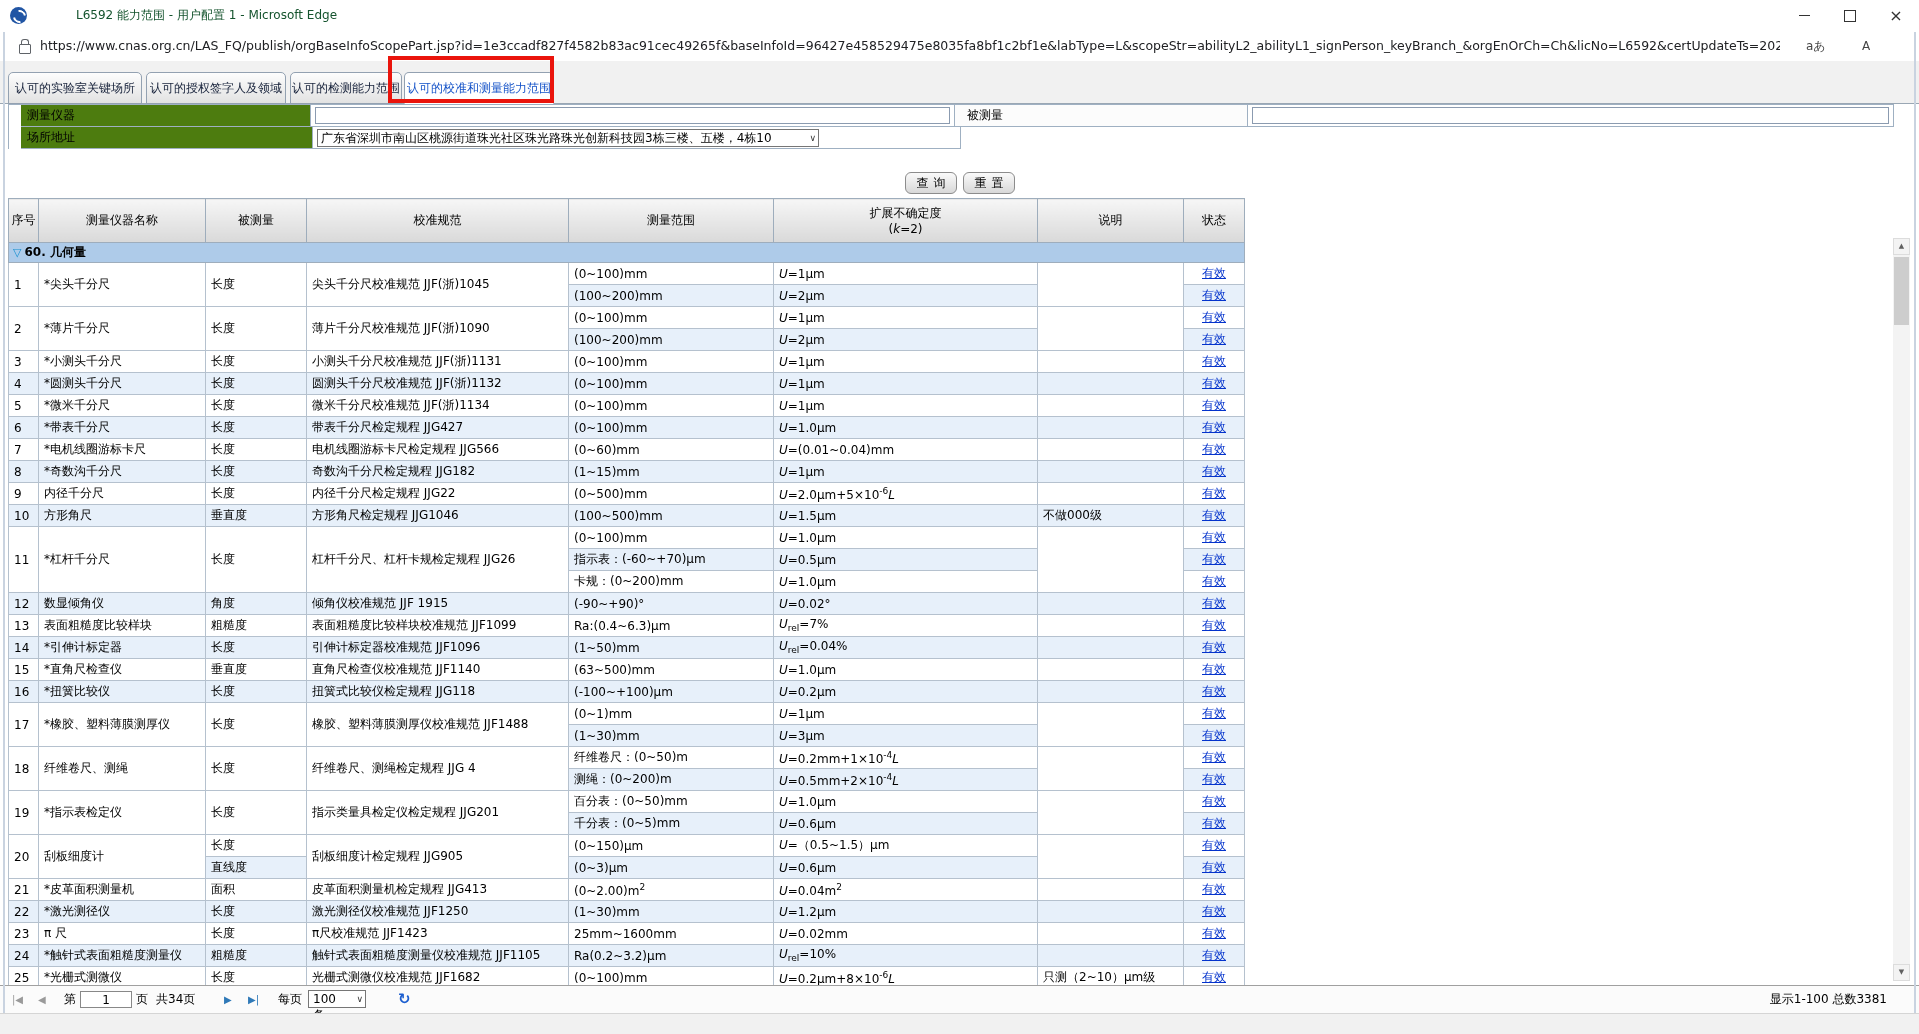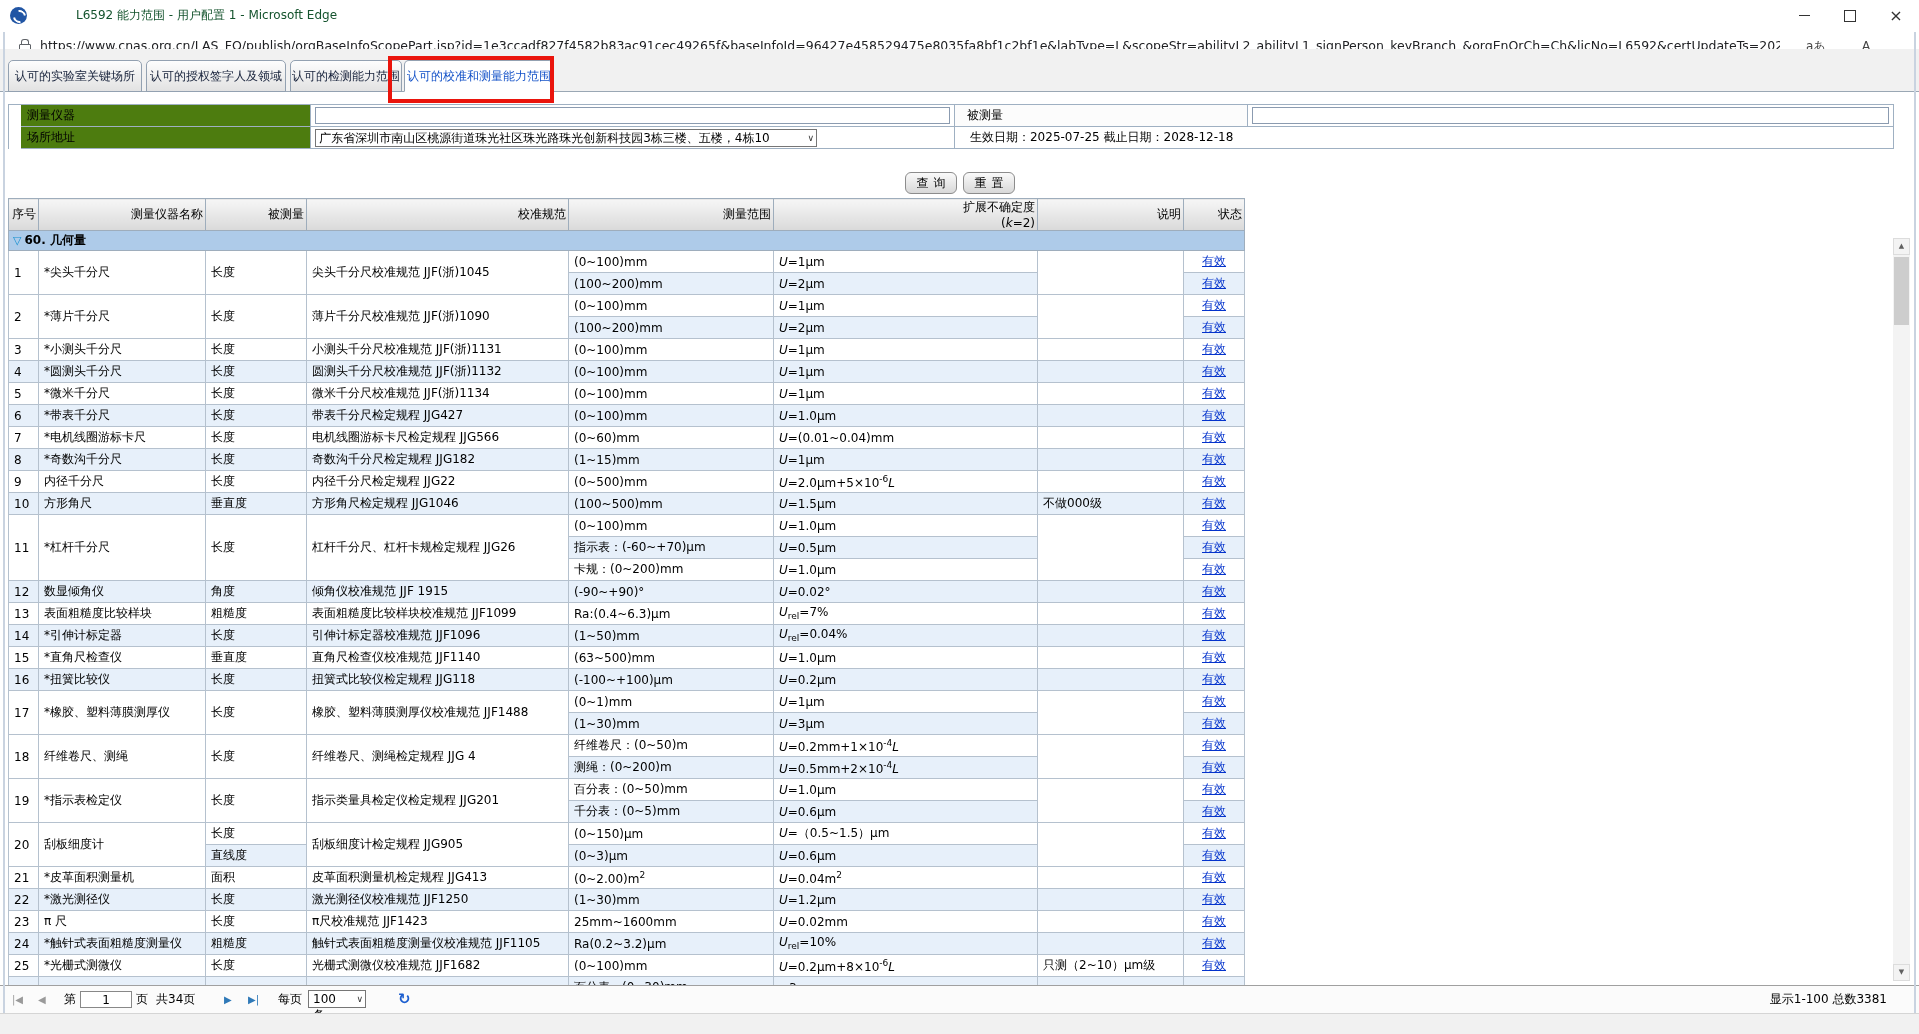--- a/index.html
+++ b/index.html
@@ -16,21 +16,21 @@
   .wc-close{font-size:16px;}
   .urlbar{position:absolute;left:0;top:31px;width:1919px;height:30px;background:#fff;border-bottom:1px solid #c6c6c6;}
   .lock{position:absolute;left:19px;top:13px;width:10px;height:8px;border:1px solid #5f6368;border-radius:1px;}
   .lock::before{content:'';position:absolute;left:1px;top:-6px;width:6px;height:5px;border:1px solid #5f6368;border-bottom:none;border-radius:3px 3px 0 0;}
   .url-text{position:absolute;left:40px;top:0;width:1740px;line-height:30px;white-space:nowrap;overflow:hidden;color:#202124;font-size:12.5px;}
   .icon-translate{position:absolute;left:1806px;top:0;line-height:30px;color:#444;}
   .icon-readaloud{position:absolute;left:1862px;top:0;line-height:30px;color:#444;}
   
   .edge{position:absolute;background:#c9d3e0;}
   
-  .tabstrip{position:absolute;left:0;top:49px;width:1919px;height:43px;background:#f1f1f1;border-bottom:1px solid #9aa7b4;box-sizing:border-box;}
+  .tabstrip{position:absolute;left:0;top:61px;width:1919px;height:43px;background:#f1f1f1;border-bottom:1px solid #9aa7b4;box-sizing:border-box;}
   .tab{position:absolute;top:11px;height:32px;box-sizing:border-box;border:1px solid #93a1b1;border-radius:5px 5px 0 0;
        background:linear-gradient(#fdfdfd,#e2e2e2);text-align:center;line-height:30px;color:#16213a;cursor:default;}
   .tab.sel{background:#fff;color:#1553c8;border-bottom-color:#fff;z-index:3;}
   .redbox{position:absolute;left:388px;top:56px;width:166px;height:47px;border:4px solid #ea140c;box-sizing:border-box;z-index:9;}
   
   .form-grid{position:absolute;left:8px;top:104px;width:1885px;border-top:1px solid #9fb0c2;border-left:1px solid #9fb0c2;}
   .frow{display:flex;height:22px;}
   .fcell{box-sizing:border-box;border-right:1px solid #9fb0c2;border-bottom:1px solid #9fb0c2;height:22px;line-height:21px;overflow:hidden;}
   .flabel1{width:292px;padding-left:6px;background:#4d7c0f;margin-left:12px;}
   .ffield1{width:648px;}
@@ -38,22 +38,22 @@
   .ffield2{width:650px;}
   .fmerged{width:945px;padding-left:15px;}
   .tinput{box-sizing:border-box;margin:2px 4px;width:calc(100% - 8px);height:17px;border:1px solid #8b9bb0;background:#fff;font:12px "DejaVu Sans",sans-serif;padding:0 3px;}
   .selbox{position:relative;box-sizing:border-box;margin:2px 0 0 4px;width:502px;height:18px;border:1px solid #767676;background:#fff;line-height:16px;padding:0 14px 0 3px;white-space:nowrap;overflow:hidden;}
   .selbox .arr{position:absolute;right:2px;top:0;font-size:9px;color:#333;}
   .btn{position:absolute;top:172px;width:52px;height:22px;box-sizing:border-box;border:1px solid #8c8c8c;border-radius:6px;
        background:linear-gradient(#fafafa,#d8d8d8);text-align:center;line-height:20px;letter-spacing:5px;text-indent:5px;cursor:default;}
   
   .grid-area{position:absolute;left:8px;top:198px;width:1238px;height:787px;overflow:hidden;background:#fff;}
   table.grid{border-collapse:collapse;table-layout:fixed;width:1236px;}
-  table.grid th{box-sizing:border-box;height:32px;border:1px solid #9eadbc;background:linear-gradient(#f6f6f6,#d9d9d9);
-       font-weight:normal;text-align:right;padding:0 2px;font-size:12px;}
+  table.grid th{box-sizing:border-box;height:44px;border:1px solid #9eadbc;background:linear-gradient(#f6f6f6,#d9d9d9);
+       font-weight:normal;text-align:center;padding:0 2px;font-size:12px;}
   table.grid td{box-sizing:border-box;border:1px solid #b5c1ce;padding:2px 5px;height:21px;vertical-align:middle;
        overflow:hidden;white-space:nowrap;font-size:12px;}
   tr.group-row td{height:20px;background:#aecbe9;font-weight:bold;border:1px solid #9eadbc;padding:1px 4px;}
   .gicon{color:#1791d0;font-size:11px;margin-right:3px;font-weight:normal;}
   td.c-status{text-align:center;padding:2px 2px;}
   td.c-status a{color:#0433cc;}
   .w{background:#fff;} .b{background:#e7f0fa;}
   sup,sub{font-size:9px;}
   
   .vscroll{position:absolute;left:1893px;top:238px;width:17px;height:743px;background:#f3f3f3;}
@@ -107,21 +107,20 @@
     <div class="fcell ffield2"><input class="tinput" style=""></div>
   </div>
   <div class="frow">
     <div class="fcell flabel1">场所地址</div>
     <div class="fcell ffield1">
       <div class="selbox">
         <span>广东省深圳市南山区桃源街道珠光社区珠光路珠光创新科技园3栋三楼、五楼，4栋10</span>
         <span class="arr">∨</span>
       </div>
     </div>
-    <div class="fcell fmerged">生效日期：2025-07-25 截止日期：2028-12-18</div>
   </div>
 </div>
 <div class="btn" style="left:905px;">查询</div>
 <div class="btn" style="left:963px;">重置</div>
 
 <div class="grid-area">
   <table class="grid">
     <colgroup>
       <col style="width:30px">
         <col style="width:167px">

